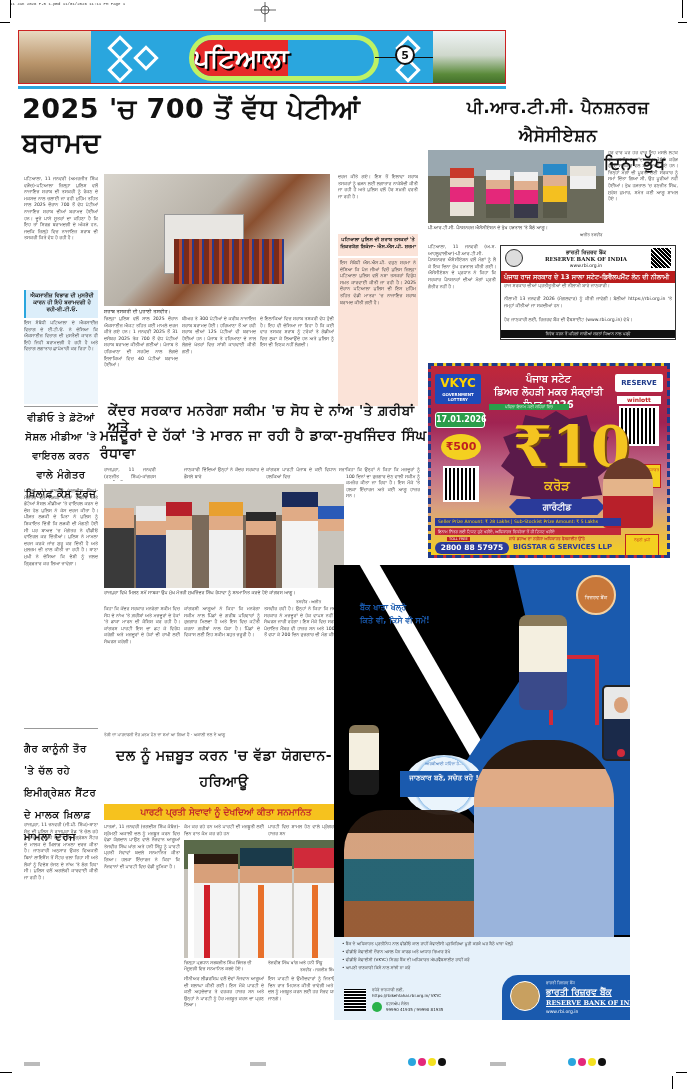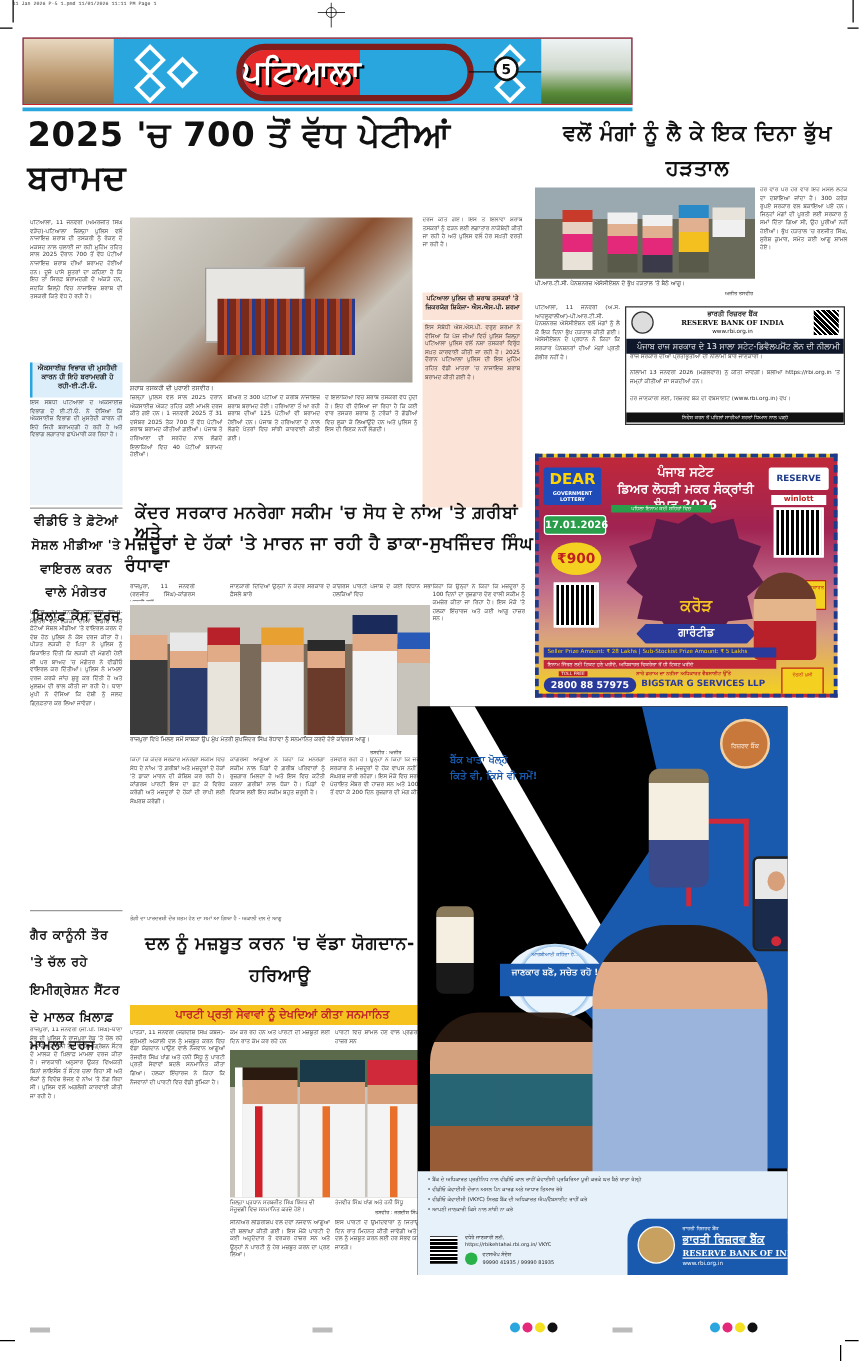--- a/index.html
+++ b/index.html
@@ -5,41 +5,41 @@
 *{box-sizing:border-box;margin:0;padding:0}
 body{width:687px;height:1089px;background:#fff;position:relative;overflow:hidden;font-family:"DejaVu Sans",sans-serif;color:#111}
 .abs{position:absolute}
 .slug{left:10px;top:2px;font-size:4px;color:#333;font-family:"Liberation Mono",monospace;white-space:nowrap}
 .crop{background:#000}
 
 .mast{left:18px;top:30px;width:488px;height:54px;border:1px solid #c22;background:#2aa6de;overflow:hidden}
 .mast .photoL{left:0;top:0;width:72px;height:54px;background:linear-gradient(180deg,#e8d8c0,#b8946a 60%,#8a6a48)}
 .mast .photoR{right:0;top:0;width:72px;height:54px;background:linear-gradient(180deg,#eef3f4,#cfd8cc 45%,#5a8a3a 80%,#3e6a28)}
 .mast .diam{width:18px;height:18px;border:3px solid #fff;transform:rotate(45deg);background:transparent}
-.pill{left:170px;top:4px;width:190px;height:46px;border-radius:23px;border:5px solid #7f1d1d;overflow:hidden;display:flex}
+.pill{left:170px;top:4px;width:190px;height:46px;border-radius:23px;border:5px solid #bef264;overflow:hidden;display:flex}
 .pill .red{width:52%;background:#e62a2a;display:flex;align-items:center;justify-content:center;color:#fff;font-weight:bold;font-size:26px;text-shadow:2px 2px 0 #000}
 .pill .yel{width:48%;background:#f8c21a;position:relative}
 .pill .yel .loc{position:absolute;left:6px;top:2px;font-size:5px;color:#000}
 .pill .yel .brand{position:absolute;left:14px;top:5px;font-size:24px;font-weight:bold;color:#e62a2a;text-shadow:1px 1px 0 #fff}
 .pill .yel .date{position:absolute;left:8px;top:32px;font-size:6px;color:#000}
 .pgnum{left:376px;top:14px;width:20px;height:20px;border-radius:50%;background:#fff;border:2px solid #111;font-size:11px;font-weight:bold;text-align:center;line-height:17px}
 .rule{left:18px;top:86px;width:488px;height:3px;background:#2aa6de}
 
 h1{font-family:"DejaVu Sans",sans-serif;font-weight:bold;letter-spacing:.5px}
 .hl1{left:22px;top:92px;width:404px;font-size:27px;line-height:34px;color:#111}
 .hl2{left:436px;top:93px;width:244px;font-size:17px;line-height:28px;text-align:center}
 .col{font-size:4.6px;line-height:6.6px;color:#333;text-align:justify;overflow:hidden}
 .img{overflow:hidden}
 .cap{font-size:5px;line-height:7px;color:#222}
 .box-blue{background:#dceefa;border-left:2px solid #2aa6de}
 .box-pink{background:#fbe3d8}
 .subhd{font-size:6px;line-height:8px;font-weight:bold;text-align:center;color:#111;padding:2px}
 
 .rbi{left:500px;top:245px;width:176px;height:95px;border:1px solid #333}
-.rbibar{background:#0f172a;color:#fff;font-size:6.5px;font-weight:normal;padding:2px 3px;text-align:right}
+.rbibar{background:#b91c1c;color:#fff;font-size:6.5px;font-weight:bold;padding:2px 3px;text-align:left}
 
 .lotto{left:428px;top:363px;width:242px;height:195px;background:linear-gradient(180deg,#c0283a 0%,#a02352 30%,#c06a8a 55%,#d9a080 75%,#f4d020 100%);border:3px dashed #1e3a8a;overflow:hidden}
 .lotto .ttl{position:absolute;left:50px;top:6px;width:135px;text-align:center;color:#fff;font-weight:bold;font-size:10px;line-height:13px}
 .lotto .dear{position:absolute;left:4px;top:8px;width:46px;height:30px;background:#1e4bb8;color:#ffd400;font-weight:bold;font-size:12px;text-align:center;line-height:18px;border-radius:2px}
 .lotto .dear span{display:block;font-size:4px;line-height:5px;color:#fff}
 .lotto .pj{position:absolute;right:4px;top:8px;width:48px;height:18px;background:#fff;color:#1e3a8a;font-weight:bold;font-size:7px;text-align:center;line-height:18px;border-radius:2px}
 .lotto .drawdate{position:absolute;left:4px;top:46px;width:50px;height:16px;background:#2a9d4a;border:1px solid #fff;color:#fff;font-weight:bold;font-size:8px;text-align:center;line-height:14px;border-radius:3px}
 .lotto .price{position:absolute;left:10px;top:68px;width:40px;height:26px;background:#f4d020;border-radius:50%;color:#c02020;font-weight:bold;font-size:11px;text-align:center;line-height:26px}
 .lotto .big{position:absolute;left:70px;top:45px;width:110px;height:100px;background:#5a1a4a;clip-path:polygon(50% 0,62% 8%,78% 4%,82% 20%,98% 26%,92% 42%,100% 55%,88% 66%,92% 84%,74% 86%,66% 100%,50% 92%,34% 100%,26% 86%,8% 84%,12% 66%,0 55%,8% 42%,2% 26%,18% 20%,22% 4%,38% 8%)}
 .lotto .ten{position:absolute;left:82px;top:50px;width:86px;text-align:center;color:#f4c420;font-weight:bold;font-size:56px;line-height:60px;font-family:"DejaVu Serif",serif;text-shadow:2px 2px 0 #7a4a10}
@@ -129,20 +129,21 @@
 </div>
 <div class="abs cap" style="left:104px;top:308px;width:100px">ਸ਼ਰਾਬ ਤਸਕਰੀ ਦੀ ਪੁਰਾਣੀ ਤਸਵੀਰ।</div>
 <div class="abs col" style="left:104px;top:316px;width:74px;height:90px">ਜ਼ਿਲ੍ਹਾ ਪੁਲਿਸ ਵਲੋਂ ਸਾਲ 2025 ਦੌਰਾਨ ਐਕਸਾਈਜ਼ ਐਕਟ ਤਹਿਤ ਕਈ ਮਾਮਲੇ ਦਰਜ ਕੀਤੇ ਗਏ ਹਨ। 1 ਜਨਵਰੀ 2025 ਤੋਂ 31 ਦਸੰਬਰ 2025 ਤੱਕ 700 ਤੋਂ ਵੱਧ ਪੇਟੀਆਂ ਸ਼ਰਾਬ ਬਰਾਮਦ ਕੀਤੀਆਂ ਗਈਆਂ। ਪੰਜਾਬ ਤੇ ਹਰਿਆਣਾ ਦੀ ਸਰਹੱਦ ਨਾਲ ਲੱਗਦੇ ਇਲਾਕਿਆਂ ਵਿਚ 40 ਪੇਟੀਆਂ ਬਰਾਮਦ ਹੋਈਆਂ।</div>
 <div class="abs col" style="left:182px;top:316px;width:74px;height:90px">ਬੀਅਰ ਤੇ 300 ਪੇਟੀਆਂ ਦੇ ਕਰੀਬ ਨਾਜਾਇਜ਼ ਸ਼ਰਾਬ ਬਰਾਮਦ ਹੋਈ। ਹਰਿਆਣਾ ਤੋਂ ਆ ਰਹੀ ਸ਼ਰਾਬ ਦੀਆਂ 125 ਪੇਟੀਆਂ ਵੀ ਬਰਾਮਦ ਹੋਈਆਂ ਹਨ। ਪੰਜਾਬ ਤੇ ਹਰਿਆਣਾ ਦੇ ਨਾਲ ਲੱਗਦੇ ਖੇਤਰਾਂ ਵਿਚ ਸਾਂਝੀ ਕਾਰਵਾਈ ਕੀਤੀ ਗਈ।</div>
 <div class="abs col" style="left:260px;top:316px;width:74px;height:90px">ਦੇ ਇਲਾਕਿਆਂ ਵਿਚ ਸ਼ਰਾਬ ਤਸਕਰੀ ਵੱਧ ਹੁੰਦੀ ਹੈ। ਇਹ ਵੀ ਦੱਸਿਆ ਜਾ ਰਿਹਾ ਹੈ ਕਿ ਕਈ ਵਾਰ ਤਸਕਰ ਸ਼ਰਾਬ ਨੂੰ ਟਰੱਕਾਂ ਤੇ ਗੱਡੀਆਂ ਵਿਚ ਲੁਕਾ ਕੇ ਲਿਆਉਂਦੇ ਹਨ ਅਤੇ ਪੁਲਿਸ ਨੂੰ ਇਸ ਦੀ ਭਿਣਕ ਨਹੀਂ ਲੱਗਦੀ।</div>
 <div class="abs col" style="left:338px;top:174px;width:80px;height:58px">ਦਰਜ ਕੀਤੇ ਗਏ। ਇਸ ਤੋਂ ਇਲਾਵਾ ਸ਼ਰਾਬ ਤਸਕਰਾਂ ਨੂੰ ਫੜਨ ਲਈ ਲਗਾਤਾਰ ਨਾਕੇਬੰਦੀ ਕੀਤੀ ਜਾ ਰਹੀ ਹੈ ਅਤੇ ਪੁਲਿਸ ਵਲੋਂ ਹੋਰ ਸਖ਼ਤੀ ਵਰਤੀ ਜਾ ਰਹੀ ਹੈ।</div>
 <div class="abs box-pink subhd" style="left:338px;top:234px;width:80px;height:22px;font-size:5px;line-height:6.5px">ਪਟਿਆਲਾ ਪੁਲਿਸ ਦੀ ਸ਼ਰਾਬ ਤਸਕਰਾਂ 'ਤੇ ਜ਼ਿਕਰਯੋਗ ਸ਼ਿਕੰਜਾ- ਐਸ.ਐਸ.ਪੀ. ਸ਼ਰਮਾ</div>
 <div class="abs col box-pink" style="left:338px;top:258px;width:80px;height:148px;padding:2px">ਇਸ ਸੰਬੰਧੀ ਐਸ.ਐਸ.ਪੀ. ਵਰੁਣ ਸ਼ਰਮਾ ਨੇ ਦੱਸਿਆ ਕਿ ਪੰਜ ਜੀਆਂ ਵਿਚੋਂ ਪੁਲਿਸ ਜ਼ਿਲ੍ਹਾ ਪਟਿਆਲਾ ਪੁਲਿਸ ਵਲੋਂ ਨਸ਼ਾ ਤਸਕਰਾਂ ਵਿਰੁੱਧ ਸਖ਼ਤ ਕਾਰਵਾਈ ਕੀਤੀ ਜਾ ਰਹੀ ਹੈ। 2025 ਦੌਰਾਨ ਪਟਿਆਲਾ ਪੁਲਿਸ ਦੀ ਇਸ ਮੁਹਿੰਮ ਤਹਿਤ ਵੱਡੀ ਮਾਤਰਾ 'ਚ ਨਾਜਾਇਜ਼ ਸ਼ਰਾਬ ਬਰਾਮਦ ਕੀਤੀ ਗਈ ਹੈ।</div>
 
 <h1 class="abs hl2">
+  <div>ਪੀ.ਆਰ.ਟੀ.ਸੀ. ਪੈਨਸ਼ਨਰਜ਼ ਐਸੋਸੀਏਸ਼ਨ</div>
   <div>ਵਲੋਂ ਮੰਗਾਂ ਨੂੰ ਲੈ ਕੇ ਇਕ ਦਿਨਾ ਭੁੱਖ ਹੜਤਾਲ</div>
 </h1>
 <div class="abs img" style="left:428px;top:150px;width:176px;height:73px;background:linear-gradient(180deg,#9aa8b0 0 35%,#6a6a5a 35%)">
   <div class="abs" style="left:22px;top:18px;width:24px;height:48px;background:linear-gradient(180deg,#c83a2a 0 20%,#e8d0c0 20% 40%,#e4287a 40% 70%,#e8e2d8 70%)"></div>
   <div class="abs" style="left:58px;top:20px;width:24px;height:48px;background:linear-gradient(180deg,#f0f0f0 0 20%,#e0b090 20% 40%,#e4287a 40% 70%,#5a5a4a 70%)"></div>
   <div class="abs" style="left:86px;top:22px;width:24px;height:46px;background:linear-gradient(180deg,#f0f0f0 0 20%,#e0b090 20% 40%,#e4287a 40% 70%,#3a3a4a 70%)"></div>
   <div class="abs" style="left:115px;top:14px;width:24px;height:54px;background:linear-gradient(180deg,#2a8ac8 0 20%,#e0b090 20% 40%,#f4c020 40% 70%,#5a5a4a 70%)"></div>
   <div class="abs" style="left:142px;top:16px;width:26px;height:52px;background:linear-gradient(180deg,#e8e4dc 0 20%,#f0f0f0 20% 45%,#6a6a5a 45%)"></div>
 </div>
 <div class="abs cap" style="left:428px;top:225px;width:176px;font-size:4.6px;line-height:6.5px">ਪੀ.ਆਰ.ਟੀ.ਸੀ. ਪੈਨਸ਼ਨਰਜ਼ ਐਸੋਸੀਏਸ਼ਨ ਦੇ ਭੁੱਖ ਹੜਤਾਲ 'ਤੇ ਬੈਠੇ ਆਗੂ।</div>
@@ -157,34 +158,35 @@
   <div class="abs" style="left:30px;top:17px;width:110px;text-align:center;font-size:4.5px">www.rbi.org.in</div>
   <div class="abs" style="right:4px;top:2px;width:20px;height:20px;background:repeating-linear-gradient(45deg,#000 0 2px,#fff 2px 3px)"></div>
   <div class="abs rbibar" style="left:0;top:25px;width:174px">ਪੰਜਾਬ ਰਾਜ ਸਰਕਾਰ ਦੇ 13 ਸਾਲਾ ਸਟੇਟ-ਡਿਵੈਲਪਮੈਂਟ ਲੋਨ ਦੀ ਨੀਲਾਮੀ</div>
   <div class="abs col" style="left:3px;top:37px;width:168px;height:12px">ਰਾਜ ਸਰਕਾਰ ਦੀਆਂ ਪ੍ਰਤੀਭੂਤੀਆਂ ਦੀ ਨੀਲਾਮੀ ਬਾਰੇ ਜਾਣਕਾਰੀ।</div>
   <div class="abs col" style="left:3px;top:50px;width:168px;height:20px">ਨੀਲਾਮੀ 13 ਜਨਵਰੀ 2026 (ਮੰਗਲਵਾਰ) ਨੂੰ ਕੀਤੀ ਜਾਵੇਗੀ। ਬੋਲੀਆਂ https://rbi.org.in 'ਤੇ ਜਮ੍ਹਾਂ ਕੀਤੀਆਂ ਜਾ ਸਕਦੀਆਂ ਹਨ।</div>
   <div class="abs col" style="left:3px;top:71px;width:168px;height:14px">ਹੋਰ ਜਾਣਕਾਰੀ ਲਈ, ਰਿਜ਼ਰਵ ਬੈਂਕ ਦੀ ਵੈੱਬਸਾਈਟ (www.rbi.org.in) ਵੇਖੋ।</div>
   <div class="abs" style="left:0;top:84px;width:174px;height:8px;background:#111;color:#fff;font-size:4px;line-height:8px;text-align:center">ਨਿਵੇਸ਼ ਕਰਨ ਤੋਂ ਪਹਿਲਾਂ ਸਾਰੀਆਂ ਸ਼ਰਤਾਂ ਧਿਆਨ ਨਾਲ ਪੜ੍ਹੋ</div>
 </div>
 
 <div class="abs lotto">
-  <div class="dear"><b>DEAR</b><span>GOVERNMENT LOTTERY</span></div>
+  <div class="dear"><b>VKYC</b><span>GOVERNMENT LOTTERY</span></div>
   <div class="ttl">
     <div>ਪੰਜਾਬ ਸਟੇਟ</div>
     <div>ਡਿਅਰ ਲੋਹੜੀ ਮਕਰ ਸੰਕ੍ਰਾਂਤੀ</div>
     <div>ਬੰਪਰ 2026</div>
   </div>
   <div class="pj">RESERVE</div>
   <div class="abs" style="right:6px;top:30px;width:44px;height:8px;background:#fff;color:#c02020;font-size:6px;font-weight:bold;text-align:center;line-height:8px">winlott</div>
   <div class="qr" style="right:8px;top:40px;width:40px;height:40px"></div>
   <div class="drawdate">17.01.2026</div>
   <div class="dbl">ਪਹਿਲਾ ਇਨਾਮ ਕਈ ਸ਼ਹਿਰਾਂ ਵਿਚ</div>
-  <div class="price">₹900</div>
+  <div class="price">₹500</div>
   <div class="qr" style="left:12px;top:100px;width:36px;height:36px"></div>
   <div class="big"></div>
+  <div class="ten">₹10</div>
   <div class="karod">ਕਰੋੜ</div>
   <div class="gar">ਗਾਰੰਟੀਡ</div>
   <div class="pinkbox">ਪੰਜਾਬ ਸਰਕਾਰ ਦੀ ਅਧਿਕਾਰਤ ਲਾਟਰੀ</div>
   <div class="man"></div>
   <div class="strip1">Seller Prize Amount: ₹ 28 Lakhs | Sub-Stockist Prize Amount: ₹ 5 Lakhs</div>
   <div class="strip2">ਇਨਾਮ ਜਿੱਤਣ ਲਈ ਟਿਕਟ ਹੁਣੇ ਖਰੀਦੋ, ਅਧਿਕਾਰਤ ਵਿਕਰੇਤਾ ਤੋਂ ਹੀ ਟਿਕਟ ਖਰੀਦੋ</div>
   <div class="ssn">ਸਾਰੇ ਡਰਾਅ ਦਾ ਨਤੀਜਾ ਅਧਿਕਾਰਤ ਵੈਬਸਾਈਟ ਉੱਤੇ</div>
   <div class="abs" style="left:16px;top:171px;font-size:3.5px;color:#fff;background:#c02020;padding:0 2px">TOLL FREE</div>
   <div class="tf">2800 88 57975</div>
   <div class="bs">BIGSTAR G SERVICES LLP</div>

